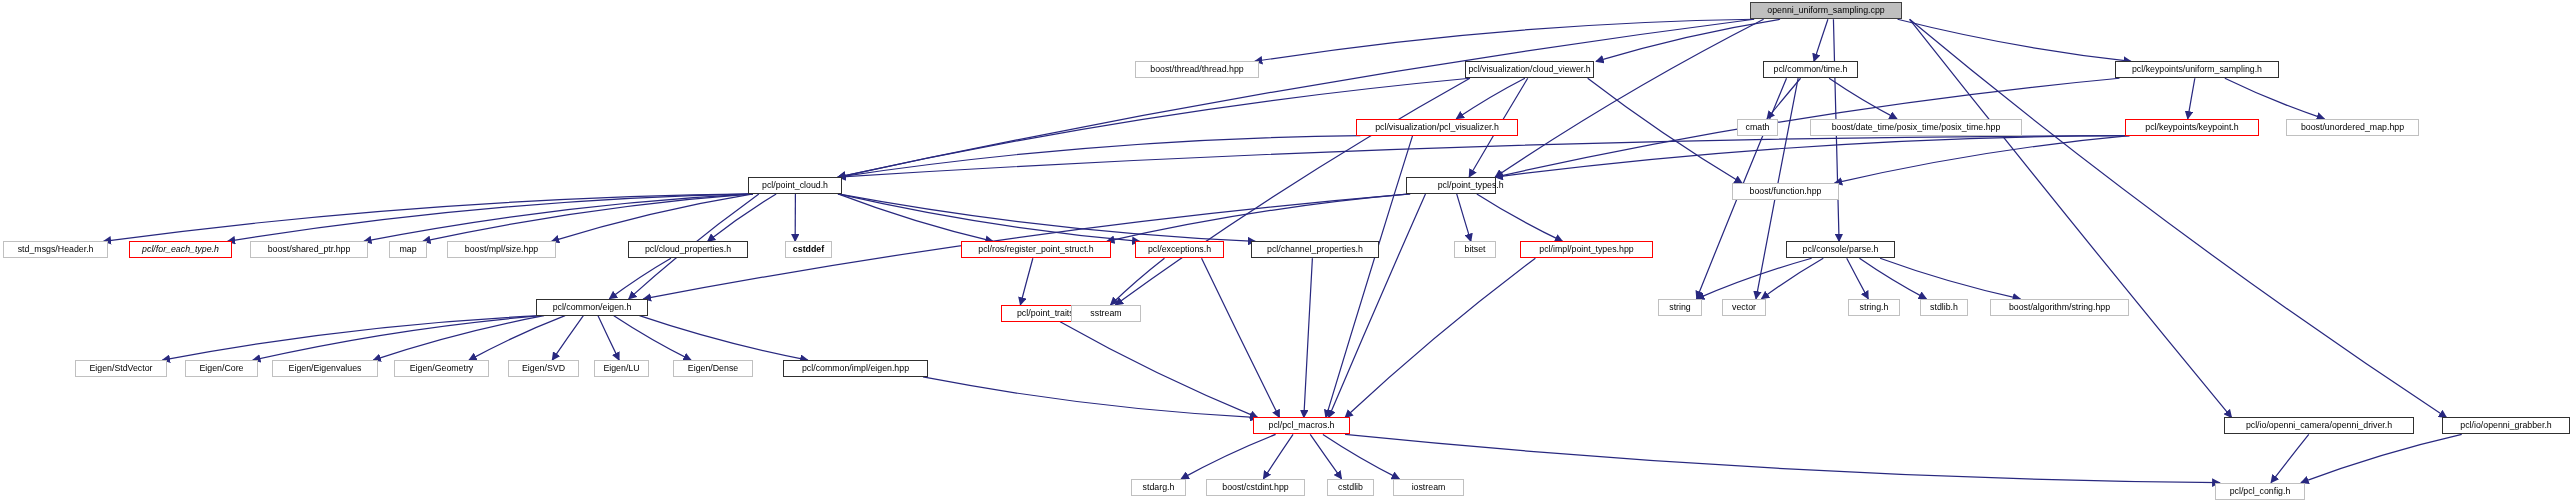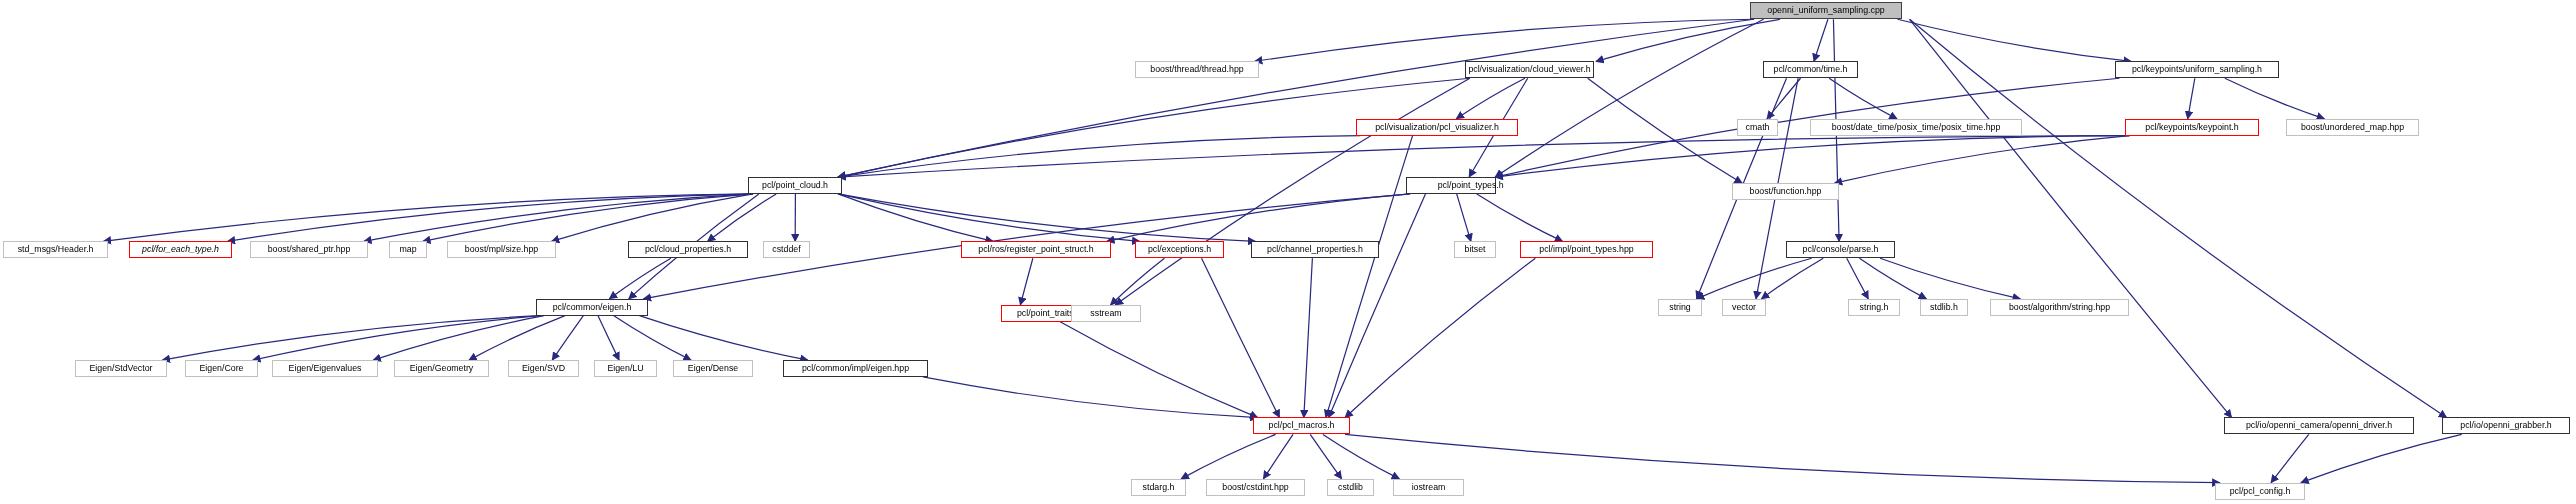--- a/index.html
+++ b/index.html
@@ -173,21 +173,21 @@
       </div>
       <div class="node" style="left: 389px; top: 241px; width: 38px;">
         <span>map</span>
       </div>
       <div class="node" style="left: 447px; top: 241px; width: 109px;">
         <span>boost/mpl/size.hpp</span>
       </div>
       <div class="node dark" style="left: 628px; top: 241px; width: 120px;">
         <span>pcl/cloud_properties.h</span>
       </div>
-      <div class="node" style="left: 763px; top: 241px; width: 47px;">
+      <div class="node" style="left: 785px; top: 241px; width: 47px; font-weight: bold;">
         <span>cstddef</span>
       </div>
       <div class="node red" style="left: 961px; top: 241px; width: 150px;">
         <span>pcl/ros/register_point_struct.h</span>
       </div>
       <div class="node red" style="left: 1135px; top: 241px; width: 89px;">
         <span>pcl/exceptions.h</span>
       </div>
       <div class="node dark" style="left: 1251px; top: 241px; width: 128px;">
         <span>pcl/channel_properties.h</span>
@@ -233,21 +233,21 @@
       </div>
       <div class="node" style="left: 272px; top: 360px; width: 106px;">
         <span>Eigen/Eigenvalues</span>
       </div>
       <div class="node" style="left: 394px; top: 360px; width: 95px;">
         <span>Eigen/Geometry</span>
       </div>
       <div class="node" style="left: 508px; top: 360px; width: 71px;">
         <span>Eigen/SVD</span>
       </div>
-      <div class="node" style="left: 594px; top: 360px; width: 63px;">
+      <div class="node" style="left: 594px; top: 360px; width: 55px;">
         <span>Eigen/LU</span>
       </div>
       <div class="node" style="left: 673px; top: 360px; width: 80px;">
         <span>Eigen/Dense</span>
       </div>
       <div class="node dark" style="left: 783px; top: 360px; width: 145px;">
         <span>pcl/common/impl/eigen.hpp</span>
       </div>
       <div class="node red" style="left: 1253px; top: 417px; width: 97px;">
         <span>pcl/pcl_macros.h</span>

